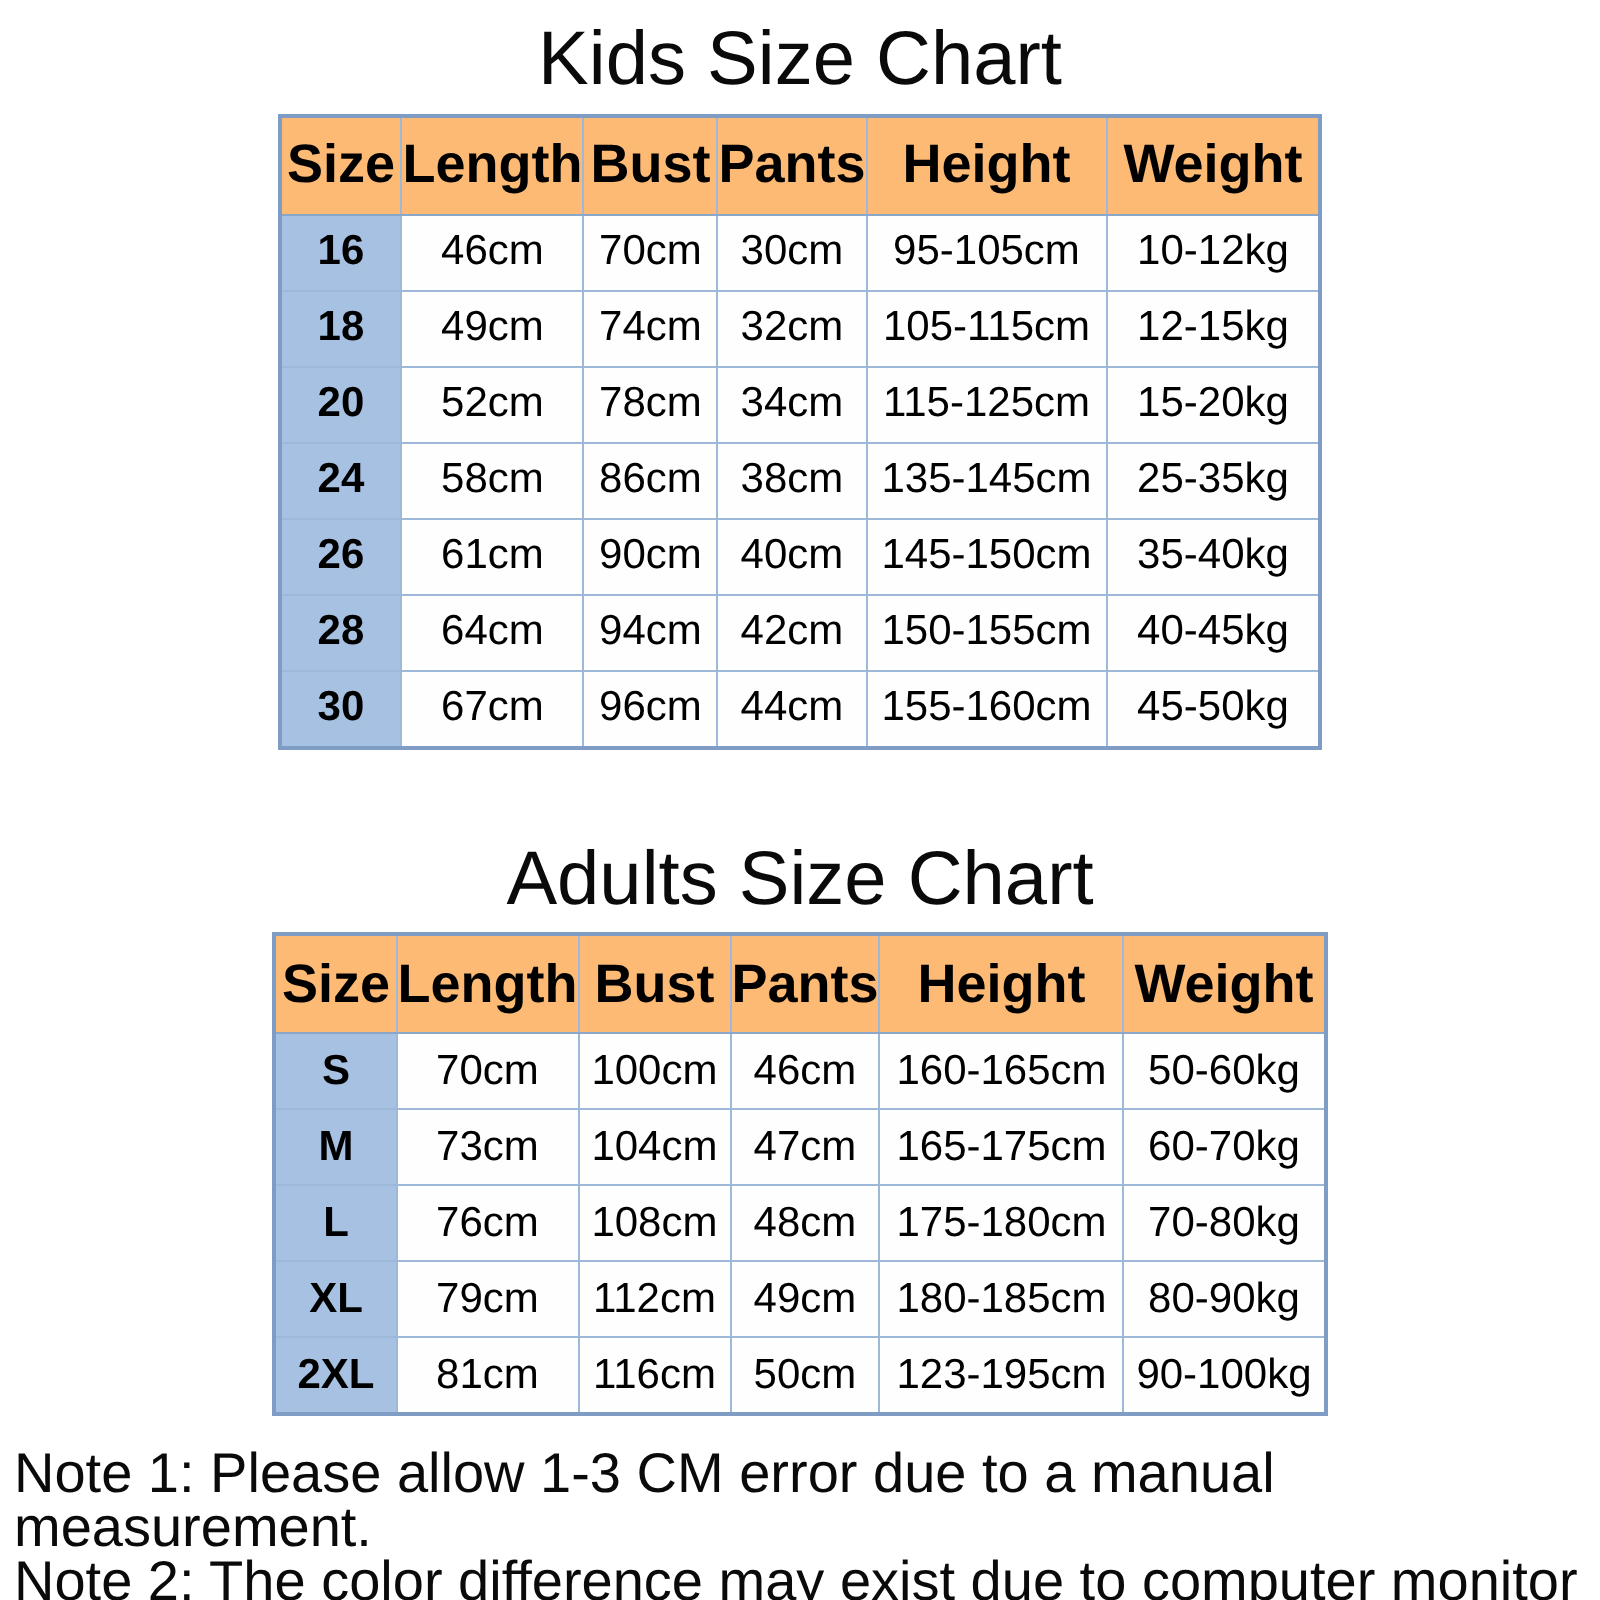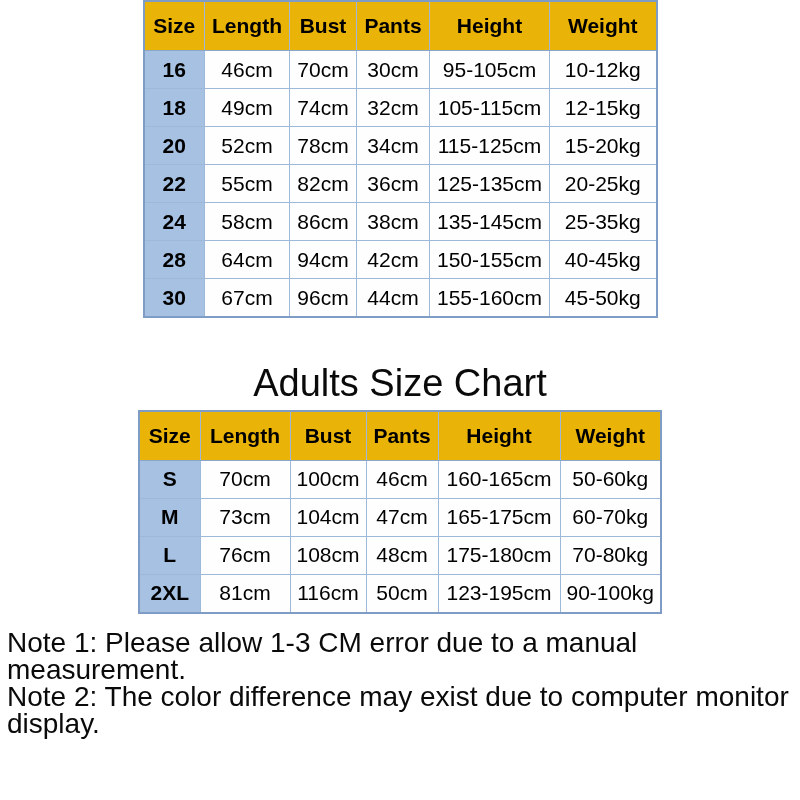--- a/index.html
+++ b/index.html
@@ -35,22 +35,22 @@
   table.size-table th,
   table.size-table td {
     border: 1px solid #9db8d8;
     text-align: center;
     vertical-align: middle;
     padding: 0;
     overflow: hidden;
     white-space: nowrap;
   }
   table.size-table th {
-    background: #eab308;
-    font-size: 21px;
+    background: #fdba74;
+    font-size: 27px;
     font-weight: 700;
     height: 48px;
     border-bottom: 1px solid #8aa6c8;
   }
   table.size-table td {
     background: #fefefe;
     font-size: 21px;
     font-weight: 400;
     height: 37px;
   }
@@ -65,20 +65,21 @@
   .note-line {
     font-size: 28px;
     line-height: 27px;
     color: #0a0a0a;
   }
 </style>
 </head>
 <body>
 
 <div class="section">
+  <div class="chart-title">Kids Size Chart</div>
   <table class="size-table">
     <colgroup>
       <col style="width:61px">
         <col style="width:85px">
         <col style="width:67px">
       <col style="width:73px">
         <col style="width:120px">
         <col style="width:107px">
     </colgroup>
     <thead>
@@ -110,34 +111,34 @@
       </tr>
       <tr>
         <td class="size-col">20</td>
         <td>52cm</td>
         <td>78cm</td>
         <td>34cm</td>
         <td>115-125cm</td>
         <td>15-20kg</td>
       </tr>
       <tr>
-        <td class="size-col">22</td>
-        <td>55cm</td>
-        <td>82cm</td>
-        <td>36cm</td>
-        <td>125-135cm</td>
-        <td>20-25kg</td>
-      </tr>
-      <tr>
         <td class="size-col">24</td>
         <td>58cm</td>
         <td>86cm</td>
         <td>38cm</td>
         <td>135-145cm</td>
         <td>25-35kg</td>
+      </tr>
+      <tr>
+        <td class="size-col">26</td>
+        <td>61cm</td>
+        <td>90cm</td>
+        <td>40cm</td>
+        <td>145-150cm</td>
+        <td>35-40kg</td>
       </tr>
       <tr>
         <td class="size-col">28</td>
         <td>64cm</td>
         <td>94cm</td>
         <td>42cm</td>
         <td>150-155cm</td>
         <td>40-45kg</td>
       </tr>
       <tr>
@@ -192,20 +193,28 @@
       </tr>
       <tr>
         <td class="size-col">L</td>
         <td>76cm</td>
         <td>108cm</td>
         <td>48cm</td>
         <td>175-180cm</td>
         <td>70-80kg</td>
       </tr>
       <tr>
+        <td class="size-col">XL</td>
+        <td>79cm</td>
+        <td>112cm</td>
+        <td>49cm</td>
+        <td>180-185cm</td>
+        <td>80-90kg</td>
+      </tr>
+      <tr>
         <td class="size-col">2XL</td>
         <td>81cm</td>
         <td>116cm</td>
         <td>50cm</td>
         <td>123-195cm</td>
         <td>90-100kg</td>
       </tr>
     </tbody>
   </table>
 </div>

